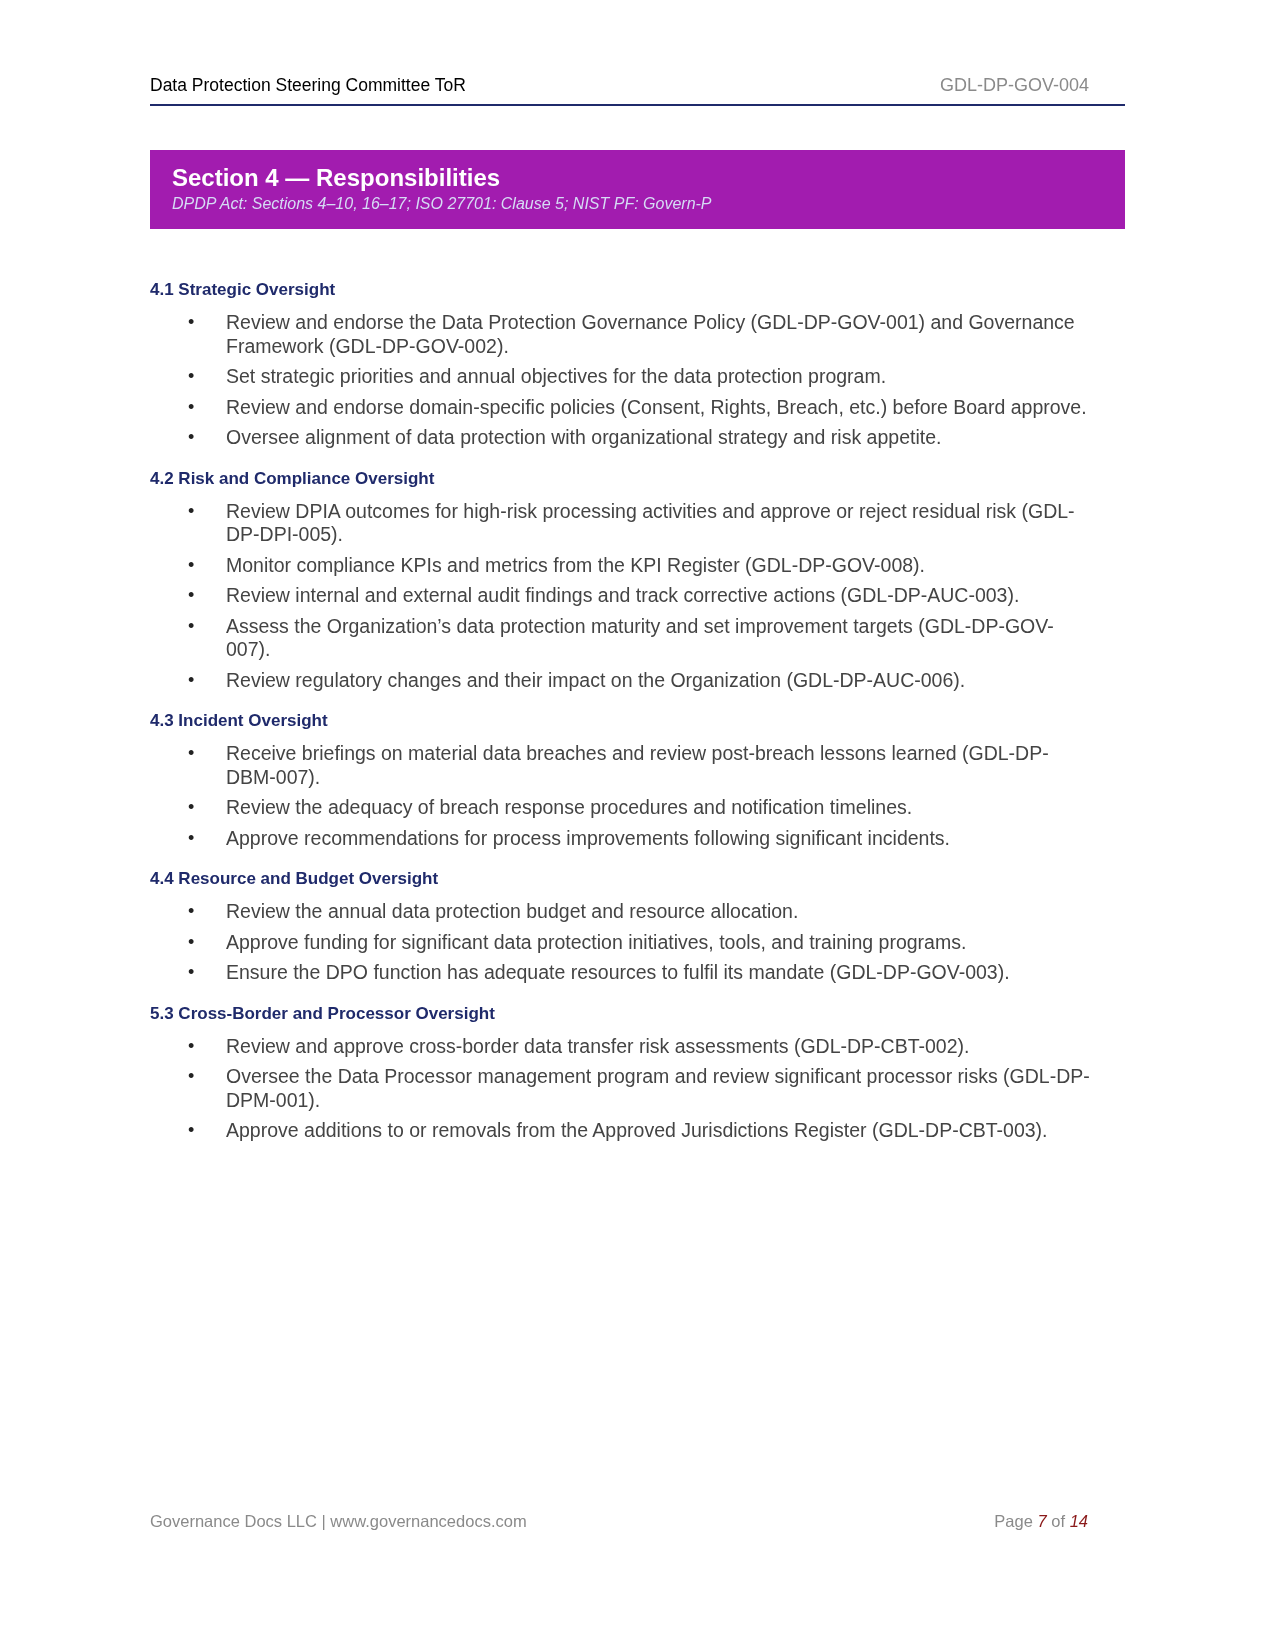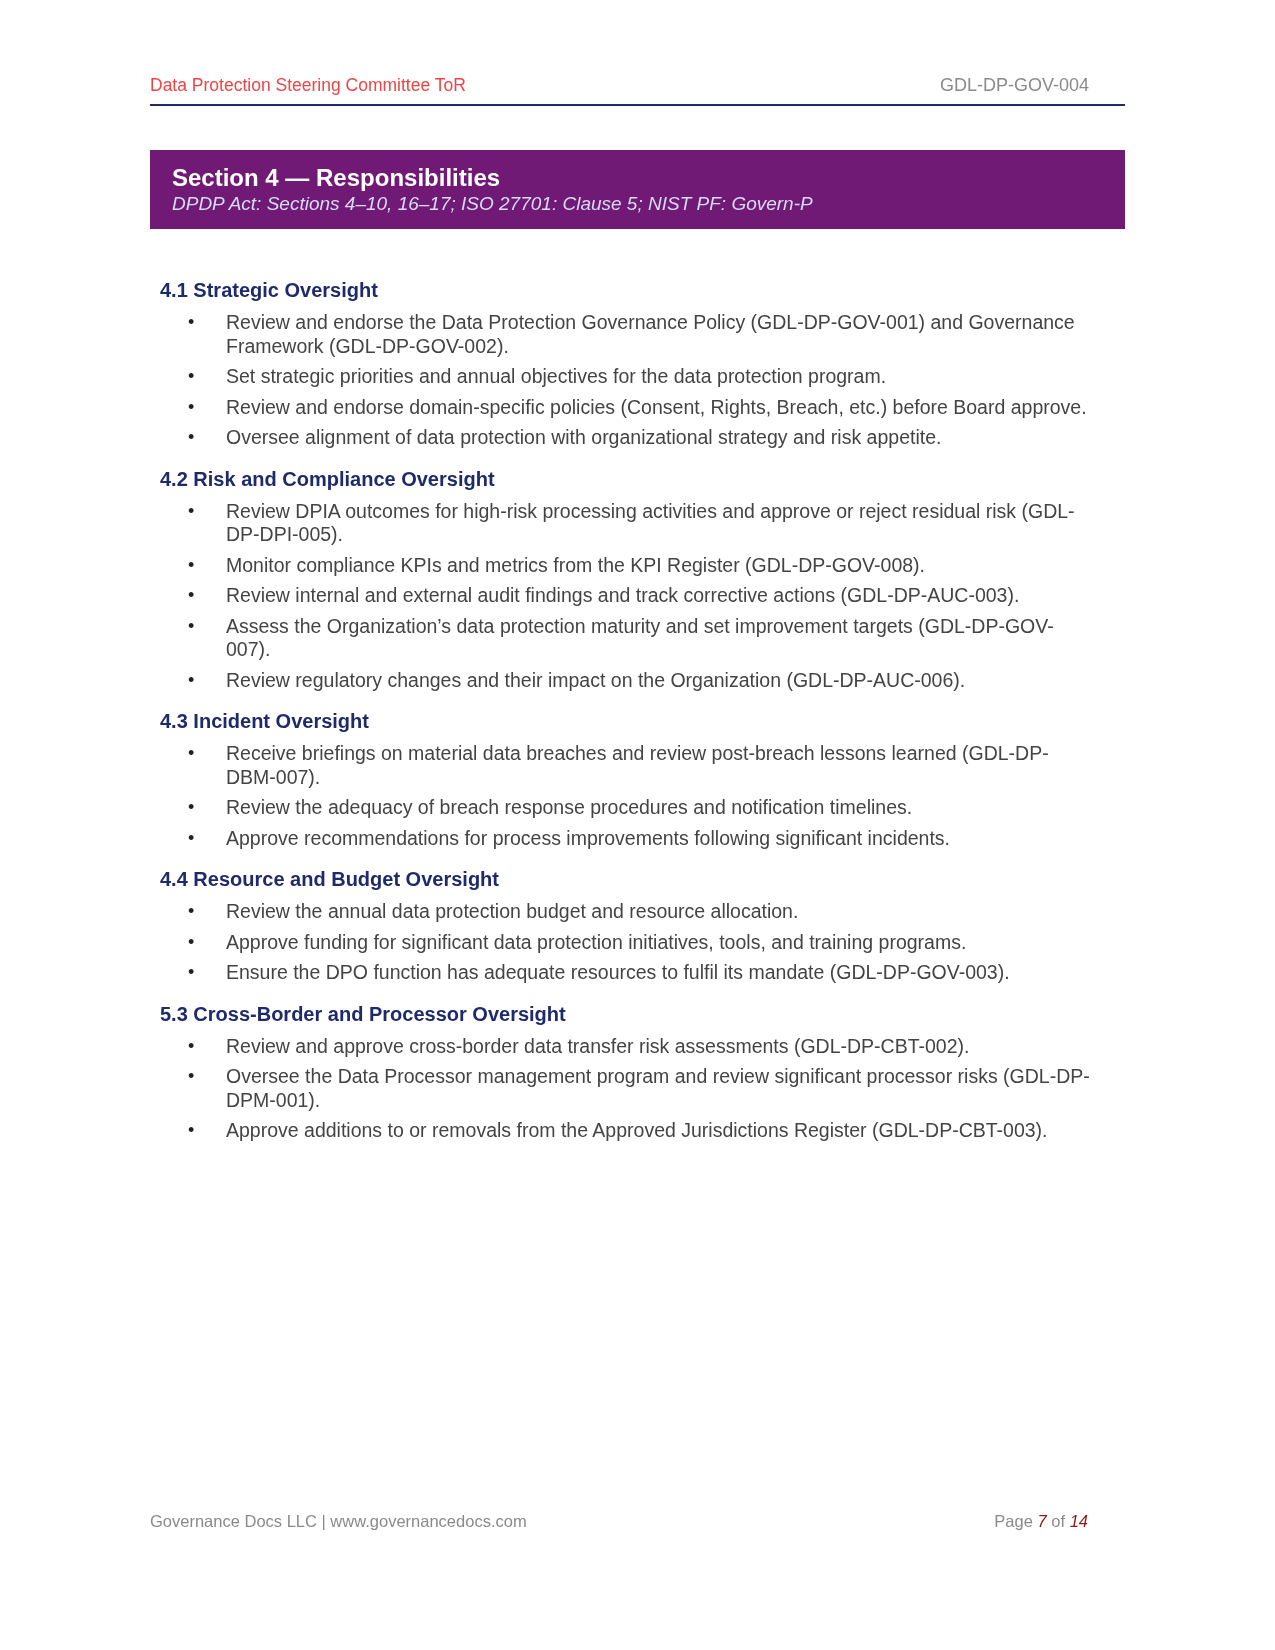--- a/index.html
+++ b/index.html
@@ -1,28 +1,28 @@
 <!DOCTYPE html>
 <html><head>
   <meta charset="utf-8">
   <style>
     html, body { margin: 0; padding: 0; background: #ffffff; }
     body { width: 1275px; height: 1650px; position: relative; overflow: hidden;
            font-family: "Liberation Sans", sans-serif; }
     .page-header { position: absolute; left: 150px; top: 71px; width: 975px; height: 33px;
                    border-bottom: 2px solid #1f2a6b; }
-    .hdr-title { position: absolute; left: 0; top: 4px; font-size: 17.5px; color: #ef4444; }
+    .hdr-title { position: absolute; left: 0; top: 4px; font-size: 17.5px; color: #000000; }
     .hdr-docid { position: absolute; right: 36px; top: 4px; font-size: 18px; color: #8a8a8a; }
     .banner { position: absolute; left: 150px; top: 150px; width: 975px; height: 79px;
-              background: #701a75; box-sizing: border-box; padding: 13px 22px 0 22px; }
+              background: #a21caf; box-sizing: border-box; padding: 13px 22px 0 22px; }
     .banner-title { color: #ffffff; font-weight: bold; font-size: 24px; line-height: 29px; }
-    .banner-sub { color: #d6dcf5; font-style: italic; font-size: 19px; line-height: 24px; }
+    .banner-sub { color: #d6dcf5; font-style: italic; font-size: 16px; line-height: 24px; }
     .content { position: absolute; left: 150px; top: 275px; width: 975px; }
-    .sec-heading { color: #1f2a6b; font-weight: bold; font-size: 20px; line-height: 30px;
-                   margin: 0 0 6px 10px; }
+    .sec-heading { color: #1f2a6b; font-weight: bold; font-size: 17px; line-height: 30px;
+                   margin: 0 0 6px 0; }
     .sec { margin-bottom: 14px; }
     ul.bullets { list-style: none; margin: 0; padding: 0; }
     ul.bullets li { position: relative; padding-left: 76px; padding-right: 30px;
                     font-size: 19.5px; line-height: 23.5px; color: #444444; margin-bottom: 7px; }
     .bullet-dot { position: absolute; left: 38px; top: 0; color: #222; font-size: 18px; }
     .page-footer { position: absolute; left: 150px; top: 1512px; width: 975px; height: 24px; }
     .ftr-left { position: absolute; left: 0; top: 0; font-size: 16.5px; color: #8a8a8a; }
     .ftr-right { position: absolute; right: 37px; top: 0; font-size: 16.5px; color: #8a8a8a; }
     .pg-num { color: #8b1a1a; font-style: italic; }
   </style>

